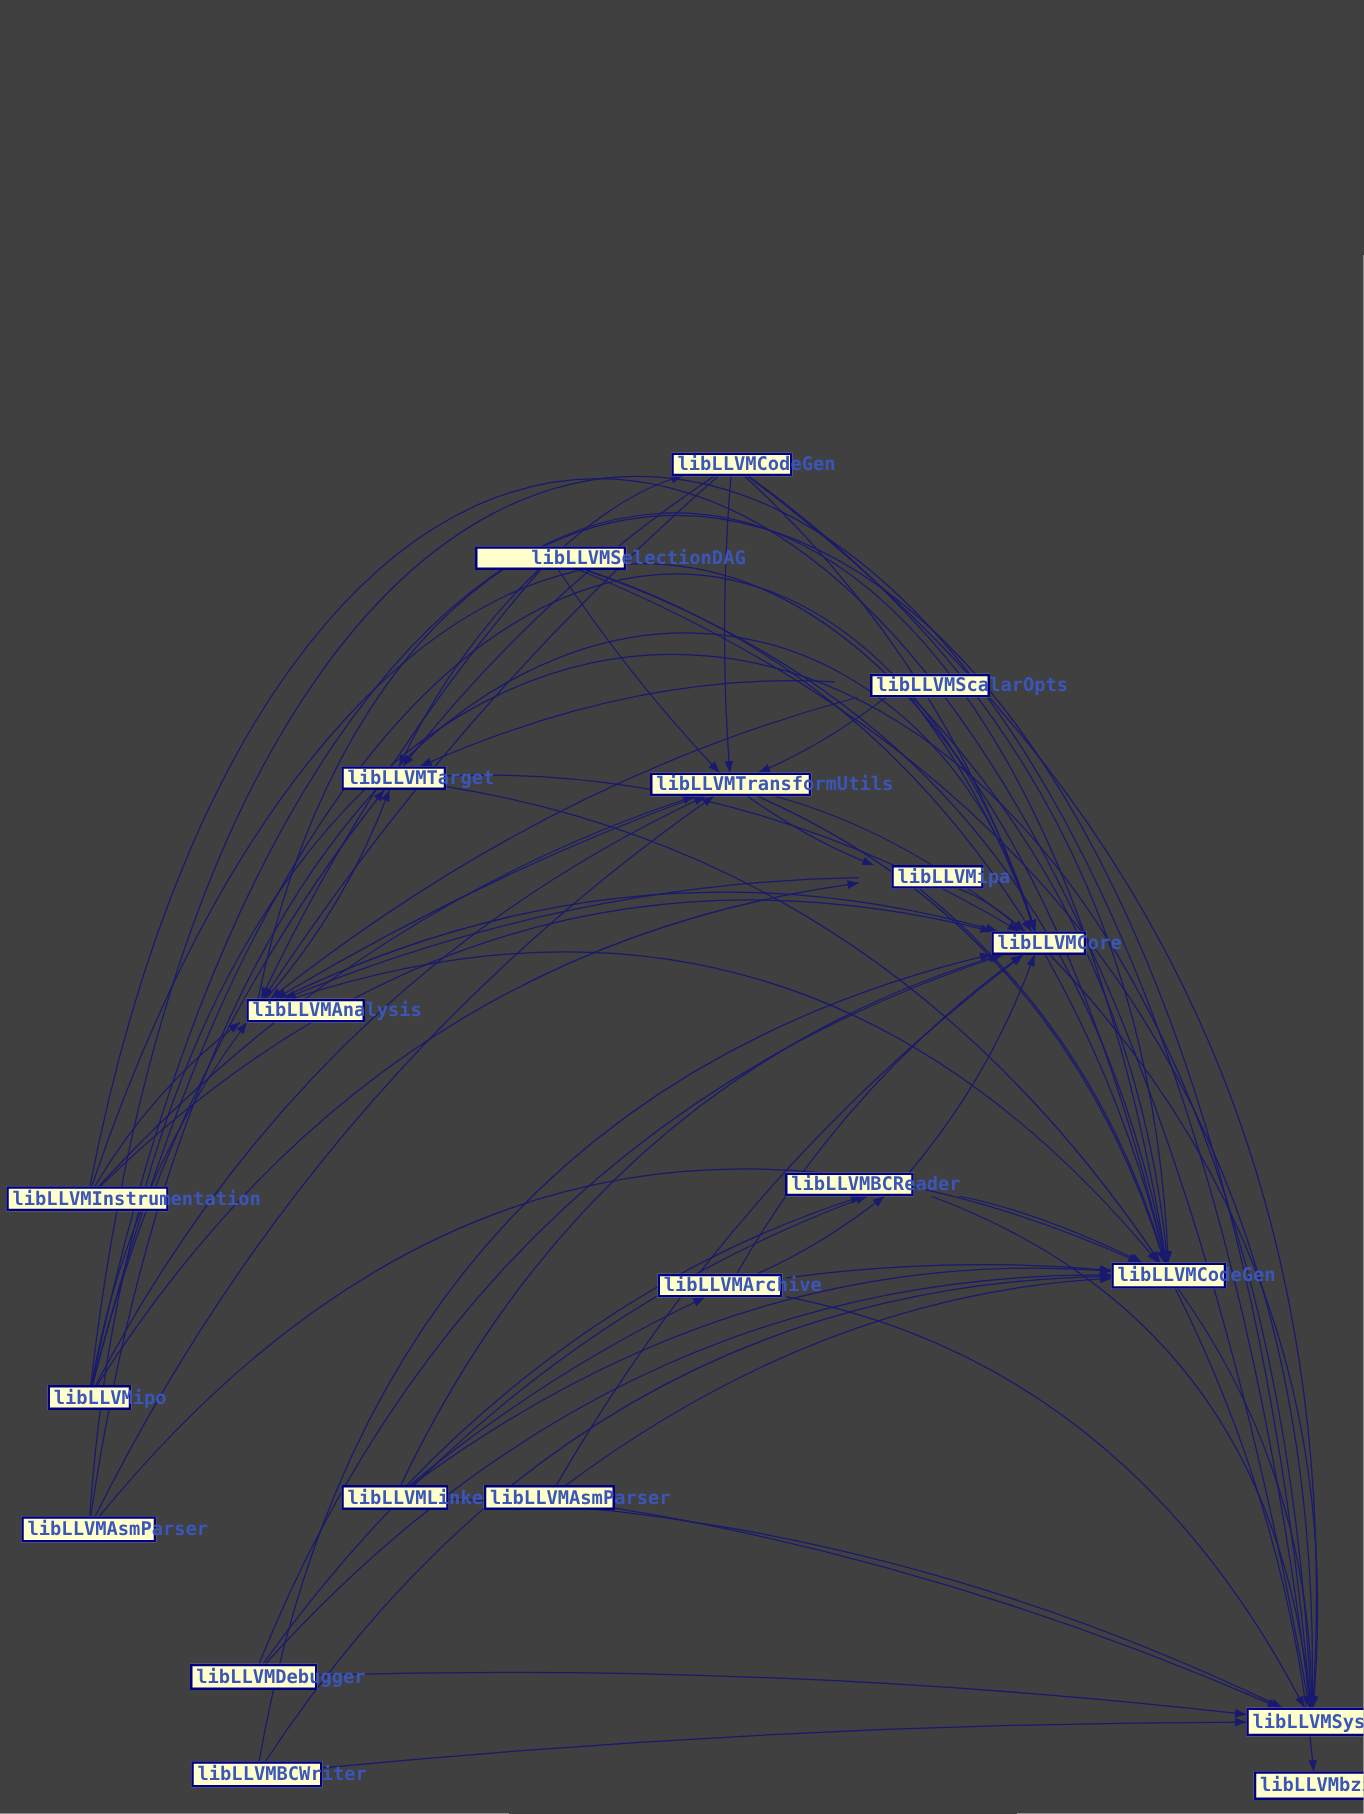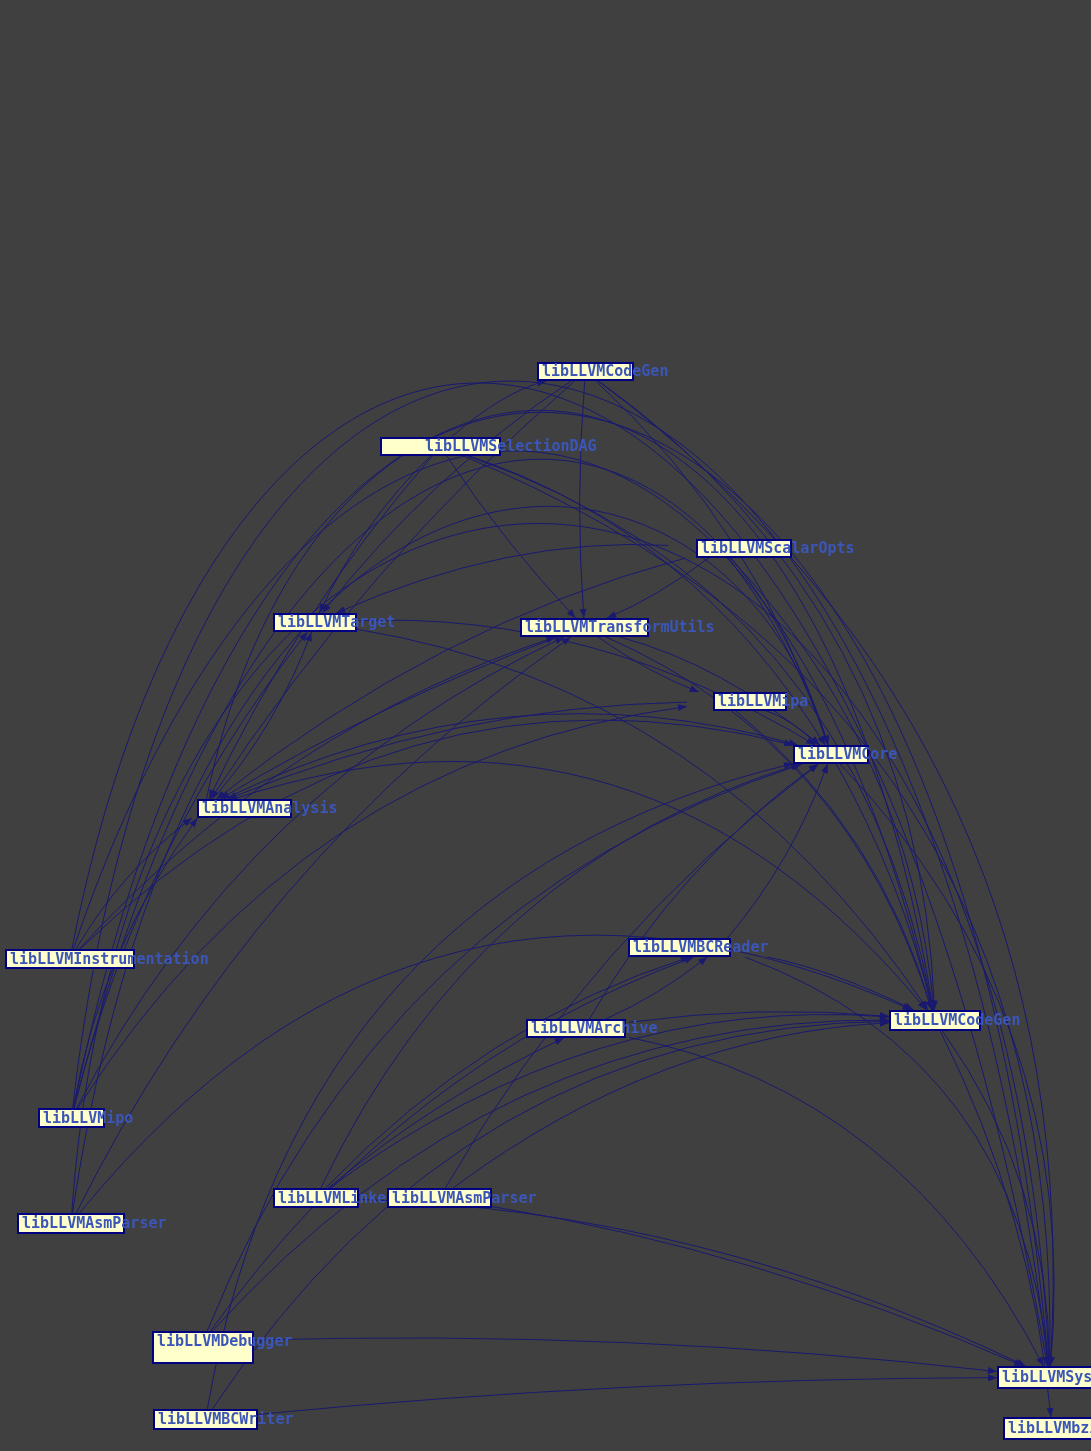--- a/index.html
+++ b/index.html
@@ -229,21 +229,21 @@
     </div>
     <div class="node" style="left: 273px; top: 1188px; width: 86px; height: 20px;">
       <span class="lbl" style="line-height: 16px;">libLLVMLinker</span>
     </div>
     <div class="node" style="left: 387px; top: 1188px; width: 105px; height: 20px;">
       <span class="lbl" style="line-height: 16px;">libLLVMAsmParser</span>
     </div>
     <div class="node" style="left: 17px; top: 1213px; width: 108px; height: 21px;">
       <span class="lbl" style="line-height: 17px;">libLLVMAsmParser</span>
     </div>
-    <div class="node" style="left: 152px; top: 1331px; width: 102px; height: 33px;">
+    <div class="node" style="left: 152px; top: 1331px; width: 102px; height: 21px;">
       <span class="lbl" style="line-height: 17px;">libLLVMDebugger</span>
     </div>
     <div class="node" style="left: 997px; top: 1366px; width: 105px; height: 23px;">
       <span class="lbl" style="line-height: 19px;">libLLVMSystem</span>
     </div>
     <div class="node" style="left: 153px; top: 1409px; width: 105px; height: 21px;">
       <span class="lbl" style="line-height: 17px;">libLLVMBCWriter</span>
     </div>
     <div class="node" style="left: 1003px; top: 1417px; width: 98px; height: 23px;">
       <span class="lbl" style="line-height: 19px;">libLLVMbzip2</span>

